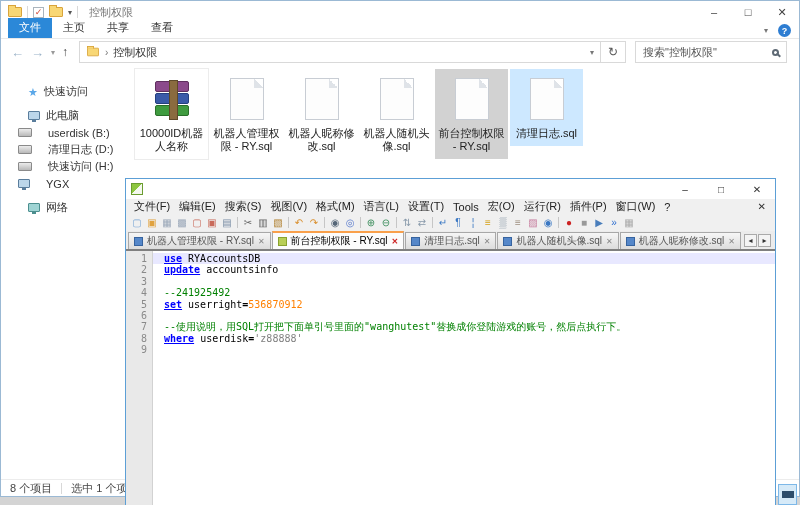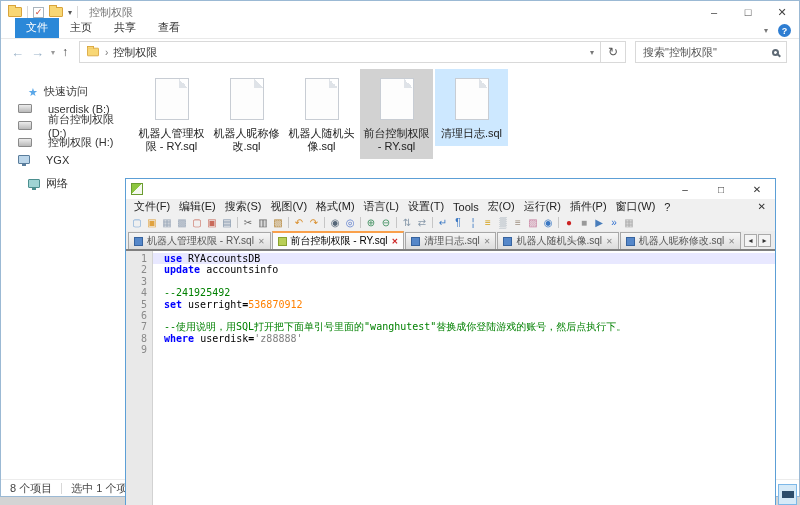--- a/index.html
+++ b/index.html
@@ -16,21 +16,21 @@
   .caption span { width:34px; height:22px; display:flex; align-items:center; justify-content:center;
                   font-size:11px; color:#444; }
   .icn-folder { width:14px; height:10px; background:#f8d775; border:1px solid #d9a43b;
                 border-radius:1px; position:relative; display:inline-block; }
   .icn-folder::before { content:""; position:absolute; top:-3px; left:-1px; width:6px; height:2px;
                 background:#f8d775; border:1px solid #d9a43b; border-bottom:none; }
   .icn-props { width:11px; height:11px; border:1px solid #aab4bd; background:#fff;
                display:flex; align-items:center; justify-content:center; font-size:9px; color:#d04a3a; }
   .qat-caret { font-size:8px; color:#555; }
 
-  .ex-ribbon { height:16px; display:flex; align-items:flex-end; padding-left:14px; position:relative;
+  .ex-ribbon { height:16px; display:flex; align-items:flex-end; padding-left:7px; position:relative;
                border-bottom:1px solid #e9e9e9; }
   .rtab { padding:2px 11px 3px; font-size:11px; color:#333; }
   .rtab.active { background:#2b88d8; color:#fff; }
   .ribbon-right { position:absolute; right:8px; top:1px; display:flex; gap:10px; align-items:center; }
   .ribbon-chevron { font-size:8px; color:#777; }
   .help-circle { width:13px; height:13px; border-radius:50%; background:#2d7dd2; color:#fff;
                  font-size:9px; font-weight:bold; display:flex; align-items:center; justify-content:center; }
 
   .ex-nav { height:26px; display:flex; align-items:center; padding:0 4px 0 10px; gap:7px; }
   .nav-arrow { font-size:13px; color:#9bb3c8; }
@@ -128,21 +128,21 @@
   .tab-arrows span { width:13px; height:13px; border:1px solid #aaa; background:#f4f4f4;
                      display:flex; align-items:center; justify-content:center; font-size:8px; color:#333; }
   .npp-editor { flex:1; background:#fff; display:flex; overflow:hidden;
                 font-family:"DejaVu Sans Mono",monospace; font-size:10px; }
   .gutter { width:27px; flex:none; background:#e9e9e9; border-right:1px solid #d2d2d2;
             color:#8a8a8a; text-align:right; padding:2px 5px 0 0; }
   .gutter div { height:11.4px; line-height:11.4px; }
   .codecol { flex:1; padding-top:2px; overflow:hidden; }
   .codeline { height:11.4px; line-height:11.4px; padding-left:11px; white-space:pre; overflow:hidden; }
   .codeline.hl { background:#e8e8ff; }
-  .tk-kw { color:#0000ff; font-weight:bold; }
+  .tk-kw { color:#0000ff; font-weight:bold;text-decoration:underline; }
   .tk-pl { color:#000; }
   .tk-cm { color:#008000; }
   .tk-nu { color:#ff8000; }
   .tk-st { color:#808080; }
   .tk-op { color:#000; font-weight:bold; }
 </style>
 </head>
 <body>
 
 <div class="explorer">
@@ -195,52 +195,66 @@
   </div>
 
   <div class="ex-body">
     <div class="ex-side">
         <div class="sbrow ind0">
           <span class="sbicon">
             <span class="icn-star">★</span>
           </span>
           <span class="sblabel">快速访问</span>
         </div>
+        <div class="sbrow ind0 gap">
+          <span class="sbicon">
+            <span class="icn-monitor"></span>
+          </span>
+          <span class="sblabel">此电脑</span>
+        </div>
         <div class="sbrow ind1">
           <span class="sbicon">
             <span class="icn-drive"></span>
           </span>
           <span class="sblabel">userdisk (B:)</span>
         </div>
         <div class="sbrow ind1">
           <span class="sbicon">
             <span class="icn-drive"></span>
           </span>
-          <span class="sblabel">前台控制权限 (D:)</span>
+          <span class="sblabel">清理日志 (D:)</span>
         </div>
         <div class="sbrow ind1">
           <span class="sbicon">
             <span class="icn-drive"></span>
           </span>
-          <span class="sblabel">控制权限 (H:)</span>
+          <span class="sblabel">快速访问 (H:)</span>
         </div>
         <div class="sbrow ind1">
           <span class="sbicon">
             <span class="icn-monitor"></span>
           </span>
           <span class="sblabel">YGX</span>
         </div>
         <div class="sbrow ind0 gap">
           <span class="sbicon">
             <span class="icn-network"></span>
           </span>
           <span class="sblabel">网络</span>
         </div>
       </div>
     <div class="ex-files">
+        <div class="fitem focused">
+          <div class="rar">
+            <i class="b1"></i>
+            <i class="b2"></i>
+            <i class="b3"></i>
+          </div>
+          <div class="flabel">10000ID机器人名称</div>
+        </div>
         <div class="fitem">
           <div class="page"></div>
           <div class="flabel">机器人管理权限 - RY.sql</div>
         </div>
         <div class="fitem">
           <div class="page"></div>
           <div class="flabel">机器人昵称修改.sql</div>
         </div>
         <div class="fitem">
           <div class="page"></div>

